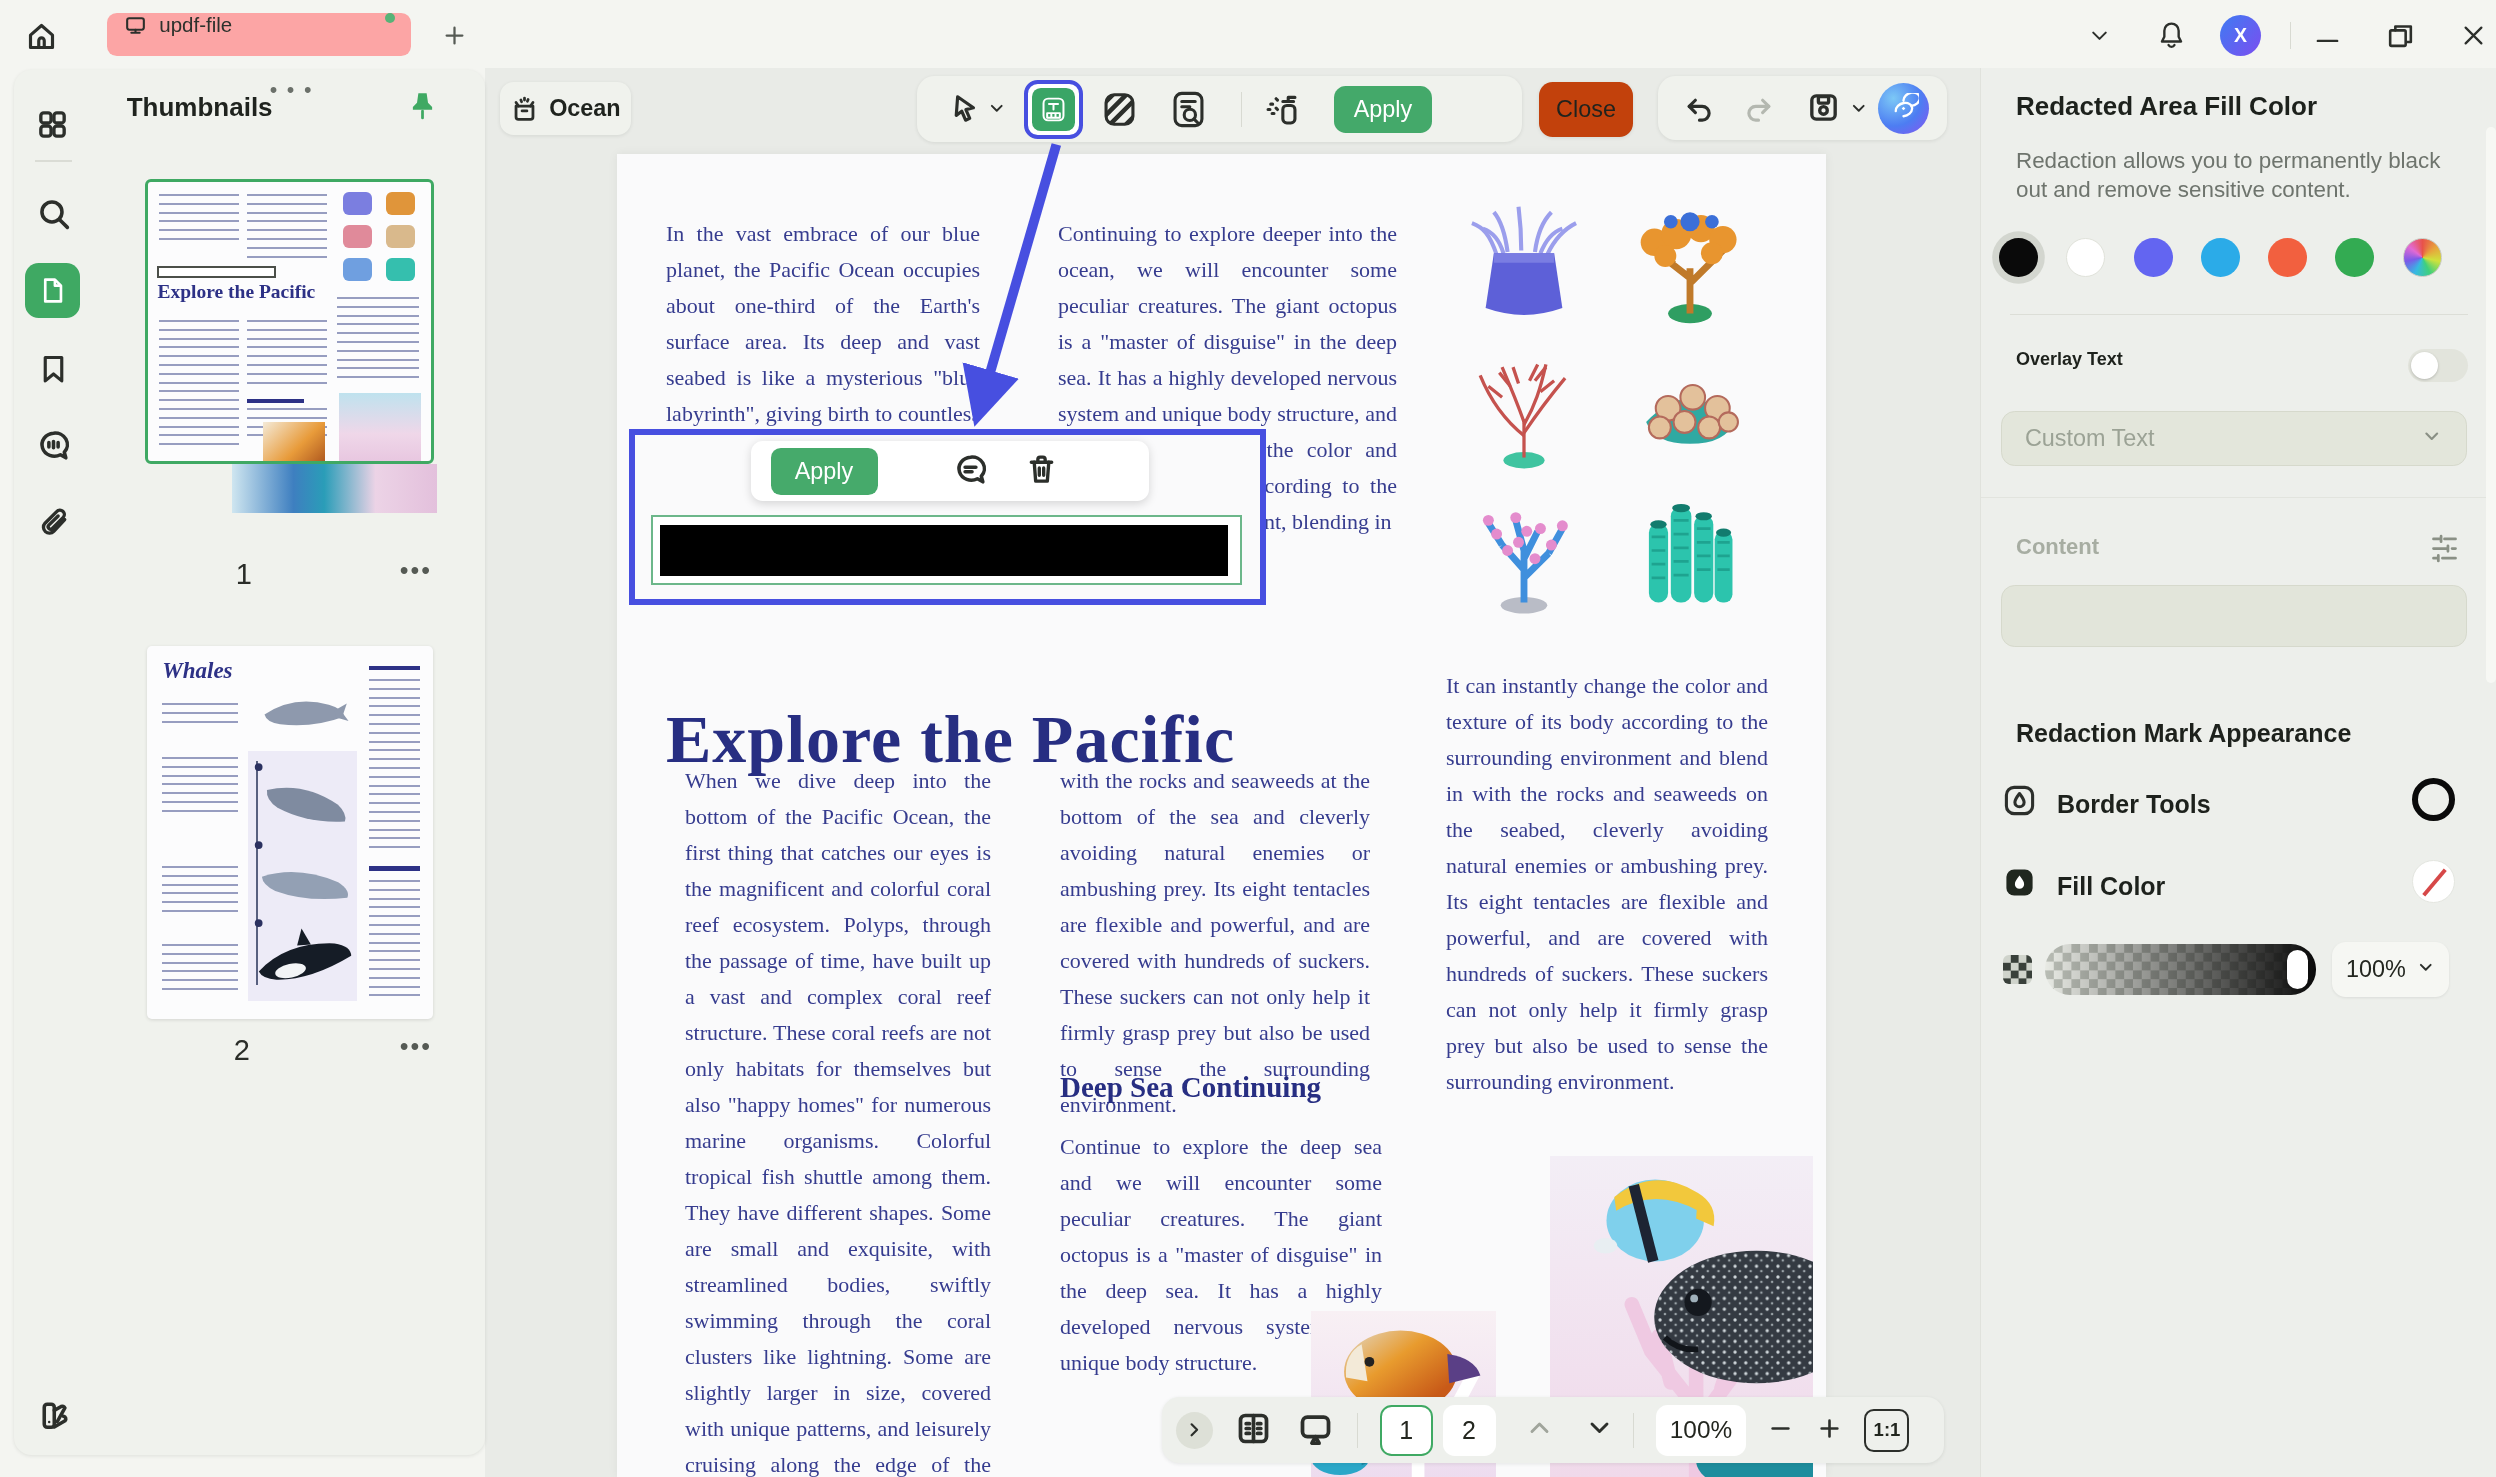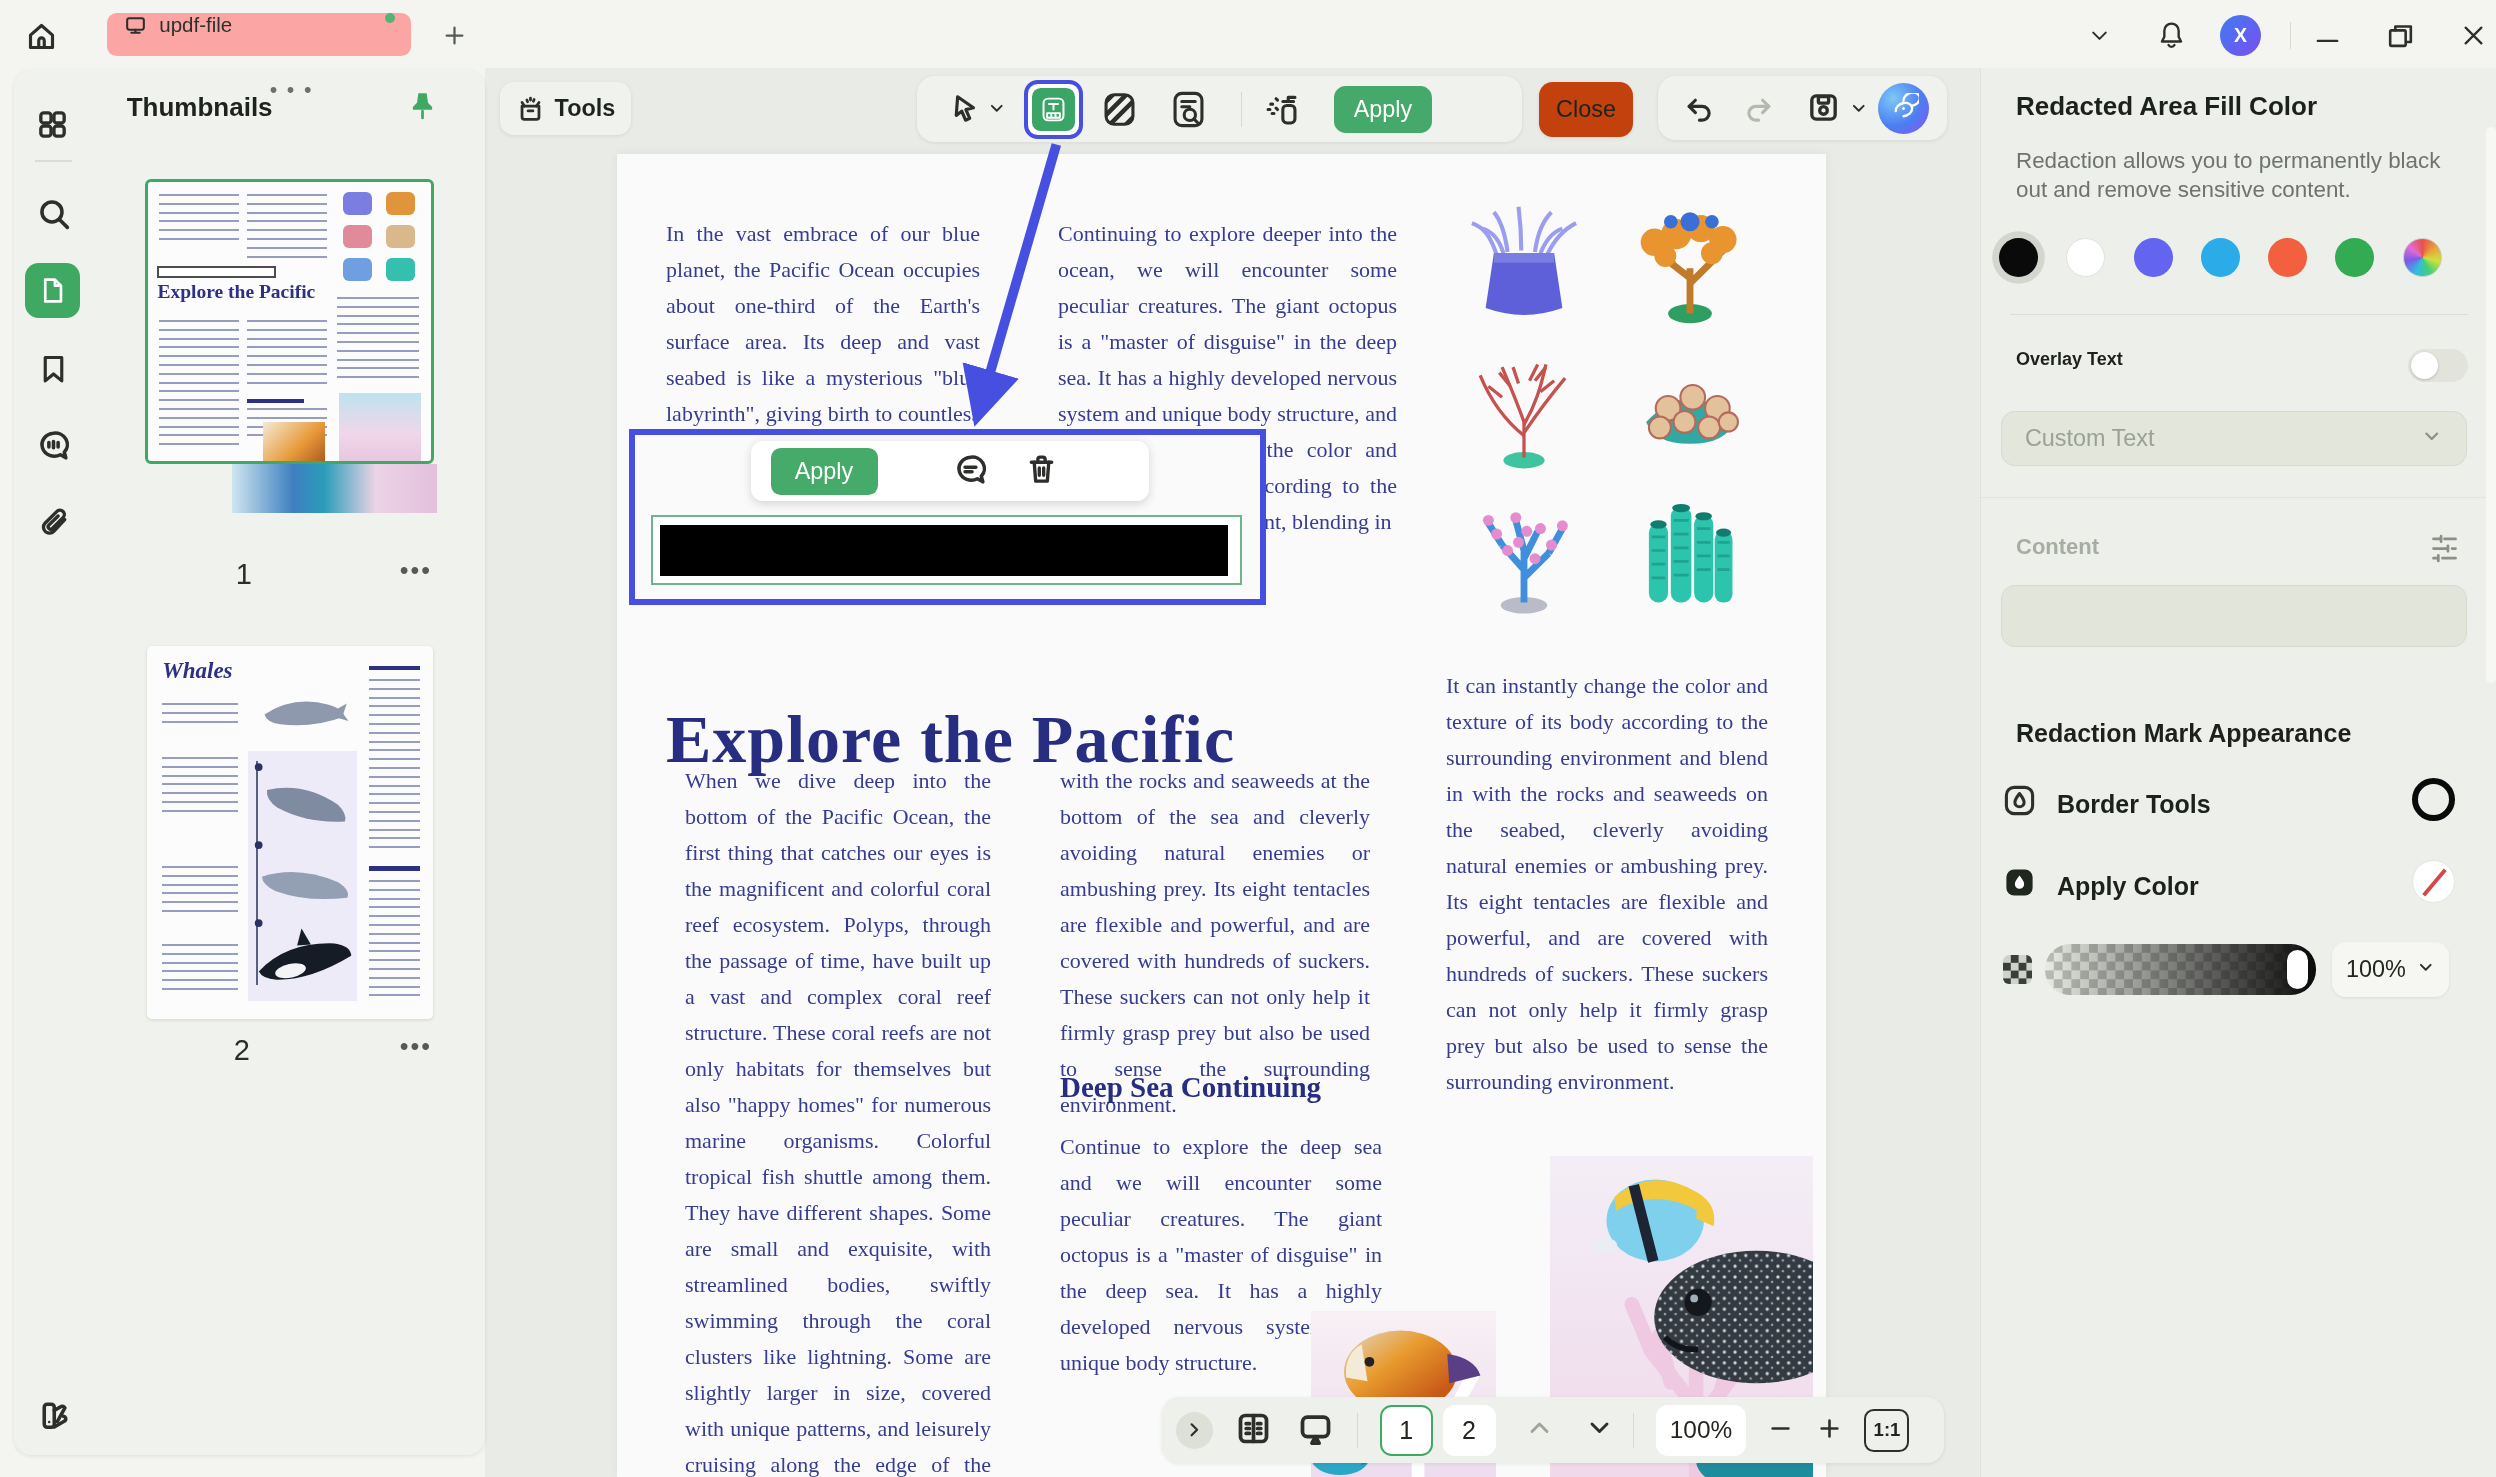--- a/index.html
+++ b/index.html
@@ -325,21 +325,21 @@
   <div class="abs" style="left:386px;top:962px;color:#555a54;font-size:25px;letter-spacing:2px">•••</div>
 </div>
 
 <div class="abs card tbtn" style="left:500px;top:82px;width:131px;height:53px;border-radius:13.7px;gap:9.8px">
   <svg width="29" height="29" viewBox="0 0 24 24" class="ic">
       <path d="M5 10 h14 v9 a2 2 0 0 1 -2 2 h-10 a2 2 0 0 1 -2 -2z"></path>
       <path d="M10 14 h4"></path>
       <path d="M7 10 l-2 -3 M17 10 l2 -3"></path>
       <path d="M9 5 l.6 1.4 M15 4.6 l-.6 1.4 M12 3.4 v1.6"></path>
     </svg>
-  <span style="font-size:23.4px;font-weight:bold;color:#1f231e">Tools</span>
+  <span style="font-size:23.4px;font-weight:bold;color:#1f231e">Ocean</span>
 </div>
 
 <div class="abs card" style="left:917px;top:76px;width:605px;height:66px;border-radius:17.6px">
   <span class="abs" style="left:31px;top:15.6px"><svg width="33" height="33" viewBox="0 0 24 24" class="ic">
         <path d="M7 3.5 L18.5 11.5 L13 12.8 L15.8 19.2 L12.8 20.5 L10 14 L6 17 Z"></path>
       </svg></span>
   <span class="abs" style="left:70px;top:25px"><svg width="19.5" height="15.6" viewBox="0 0 20 14" class="ic-thin">
         <path d="M5 4 l5 5 l5 -5"></path>
       </svg></span>
   <span class="abs" style="left:107px;top:3.9px;width:59px;height:59px;border:4.9px solid #474fe0;border-radius:13.7px;box-sizing:border-box;display:flex;align-items:center;justify-content:center;background:#fff">
@@ -523,21 +523,21 @@
         <rect x="3.5" y="3.5" width="17" height="17" rx="5"></rect>
         <path d="M12 7.5 c2 2.6 3 4.1 3 5.6 a3 3 0 0 1 -6 0 c0 -1.5 1 -3 3 -5.6z"></path>
       </svg></span>
   <div class="abs" style="left:76px;top:722px;font-size:25px;font-weight:bold;color:#1d211c">Border Tools</div>
   <span class="abs" style="left:431px;top:710px;width:43px;height:43px;border-radius:50%;border:6.8px solid #0a0a0a;box-sizing:border-box"></span>
 
   <span class="abs" style="left:19.5px;top:796px"><svg width="37" height="37" viewBox="0 0 24 24">
         <rect x="3.5" y="3.5" width="17" height="17" rx="5" fill="#20271f"></rect>
         <path d="M12 7.5 c2 2.6 3 4.1 3 5.6 a3 3 0 0 1 -6 0 c0 -1.5 1 -3 3 -5.6z" fill="#fff"></path>
       </svg></span>
-  <div class="abs" style="left:76px;top:804px;font-size:25px;font-weight:bold;color:#1d211c">Apply Color</div>
+  <div class="abs" style="left:76px;top:804px;font-size:25px;font-weight:bold;color:#1d211c">Fill Color</div>
   <span class="abs" style="left:431px;top:792px;width:43px;height:43px;border-radius:50%;background:#fff;border:1px solid #e4e6e0;box-sizing:border-box;overflow:hidden">
     <svg width="43" height="43" viewBox="0 0 44 44">
         <line x1="33" y1="9" x2="11" y2="35" stroke="#d64848" stroke-width="4"></line>
       </svg>
   </span>
 
   <span class="abs" style="left:21.5px;top:887px;width:29px;height:29px;border-radius:5.9px;background:conic-gradient(#39403a 25%,#cfd3cb 0 50%,#39403a 0 75%,#cfd3cb 0);background-size:15.6px 15.6px"></span>
   <div class="abs" style="left:64px;top:876px;width:271px;height:51px;border-radius:25px;background-image:linear-gradient(to right,rgba(10,10,10,0),rgba(10,10,10,1)),conic-gradient(#b9bdb5 25%,#e8eae4 0 50%,#b9bdb5 0 75%,#e8eae4 0);background-size:100% 100%,17.6px 17.6px;overflow:hidden">
     <span style="position:absolute;right:7.8px;top:5.9px;width:21.5px;height:39px;border-radius:10.7px;background:#fff;box-shadow:0 0 2.9px rgba(0,0,0,.4)"></span>
   </div>

